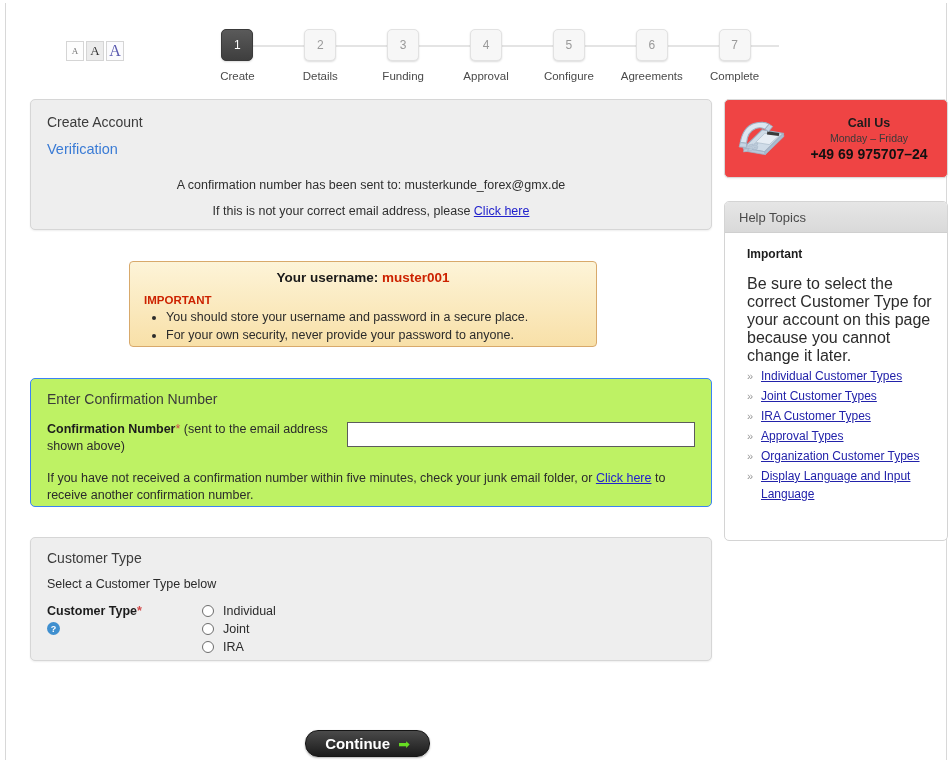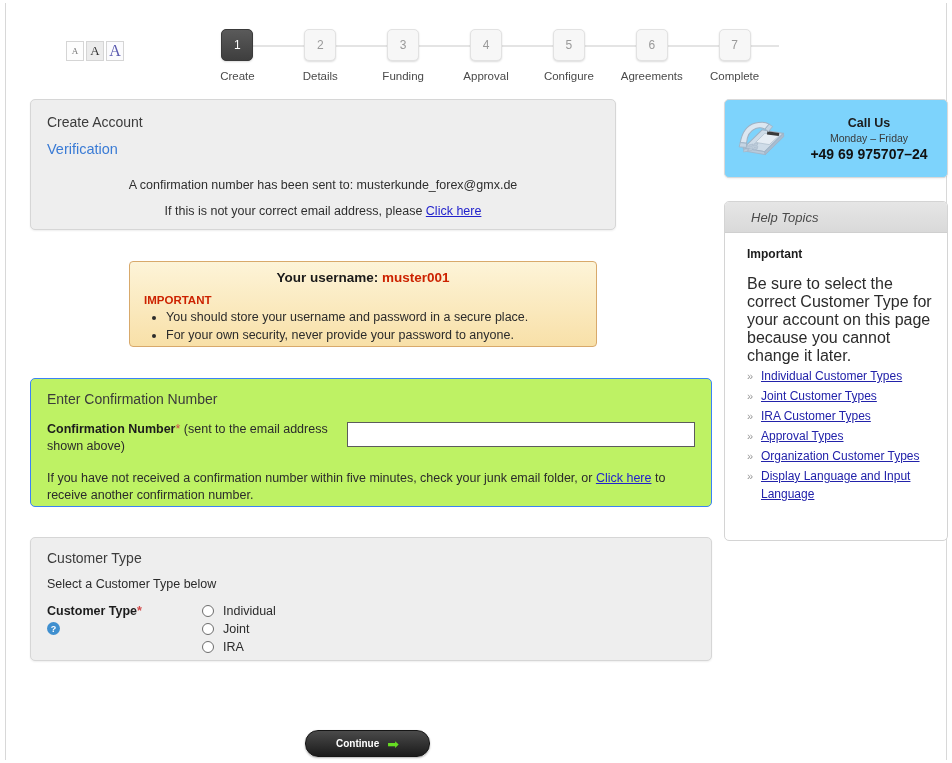--- a/index.html
+++ b/index.html
@@ -82,21 +82,21 @@
     border-radius: 5px;
     box-shadow: 0 1px 2px rgba(0,0,0,0.07);
   }
   .panel-title {
     font-size: 14px; color: #3b3b3b; font-weight: normal;
   }
 
   
   #verification-panel {
     position: absolute; left: 24px; top: 96px;
-    width: 586px; height: 131px;
+    width: 682px; height: 131px;
     padding: 14px 16px 0 16px;
   }
   #verification-panel .sub-link {
     display: block; margin-top: 11px;
     color: #3a7bd5; font-size: 14.5px; text-decoration: none; cursor: pointer;
   }
   .vp-line {
     text-align: center; font-size: 12.5px; color: #2f2f2f;
   }
   .vp-line.l1 { margin-top: 21px; }
@@ -177,21 +177,21 @@
     width: 12px; height: 12px; border-radius: 50%;
     border: 1px solid #6d6d6d; background: #ffffff;
     margin-right: 9px; flex: none;
   }
   .radio-text { font-size: 12.5px; color: #2b2b2b; }
 
   
   #callus-panel {
     position: absolute; left: 718px; top: 96px;
     width: 224px; height: 79px;
-    background: #7dd3fc;
+    background: #ef4444;
     border: 1px solid #d9d9d9;
     border-radius: 5px;
     display: flex; align-items: center;
     box-shadow: 0 1px 2px rgba(0,0,0,0.06);
   }
   .phone-icon { width: 74px; display: flex; justify-content: center; }
   .callus-text { flex: 1; text-align: center; padding-right: 8px; }
   .callus-title { font-size: 12.5px; font-weight: bold; color: #1c1c1c; }
   .callus-hours { font-size: 10.5px; color: #3a3a3a; margin-top: 2px; }
   .callus-number {
@@ -206,22 +206,22 @@
     background: #ffffff;
     border: 1px solid #d4d4d4;
     border-radius: 5px;
     overflow: hidden;
   }
   .ht-header {
     height: 31px;
     background-image: linear-gradient(#e6e6e6, #d9d9d9);
     border-bottom: 1px solid #cfcfcf;
     display: flex; align-items: center;
-    padding-left: 26px;
-    font-size: 13px; color: #4a4a4a; font-style: italic;
+    padding-left: 14px;
+    font-size: 13px; color: #4a4a4a;
   }
   .ht-body { padding: 14px 14px 0 22px; }
   .ht-important { font-size: 12px; font-weight: bold; color: #1c1c1c; }
   .ht-para { font-size: 16px; color: #2b2b2b; line-height: 18px; margin-top: 14px; }
   .ht-list { margin: 2px 0 0 0; padding: 0; list-style: none; }
   .ht-list li { display: flex; margin-top: 2px; }
   .ht-chev { color: #999999; font-size: 11px; width: 14px; flex: none; line-height: 18px; }
   .ht-link {
     color: #2222aa; text-decoration: underline; font-size: 12px;
     line-height: 18px; cursor: pointer;
@@ -231,21 +231,21 @@
   #continue-button {
     position: absolute; left: 299px; top: 727px;
     width: 125px; height: 27px;
     border-radius: 13px;
     background-image: linear-gradient(#4a4a4a, #1b1b1b);
     border: 1px solid #151515;
     box-shadow: 0 1px 2px rgba(0,0,0,0.3);
     display: flex; align-items: center; justify-content: center;
     gap: 8px; cursor: pointer;
   }
-  .continue-label { color: #ffffff; font-size: 10px; font-weight: bold; text-align: right; }
+  .continue-label { color: #ffffff; font-size: 15px; font-weight: bold; text-align: right; }
   .arrow-glyph { color: #66dd22; font-size: 14px; line-height: 1; }
 </style>
 </head>
 <body>
 
 <div class="page-frame">
 
   <div class="fontsize-widget">
     <div class="fontsize-btn s1">A</div>
     <div class="fontsize-btn s2">A</div>

